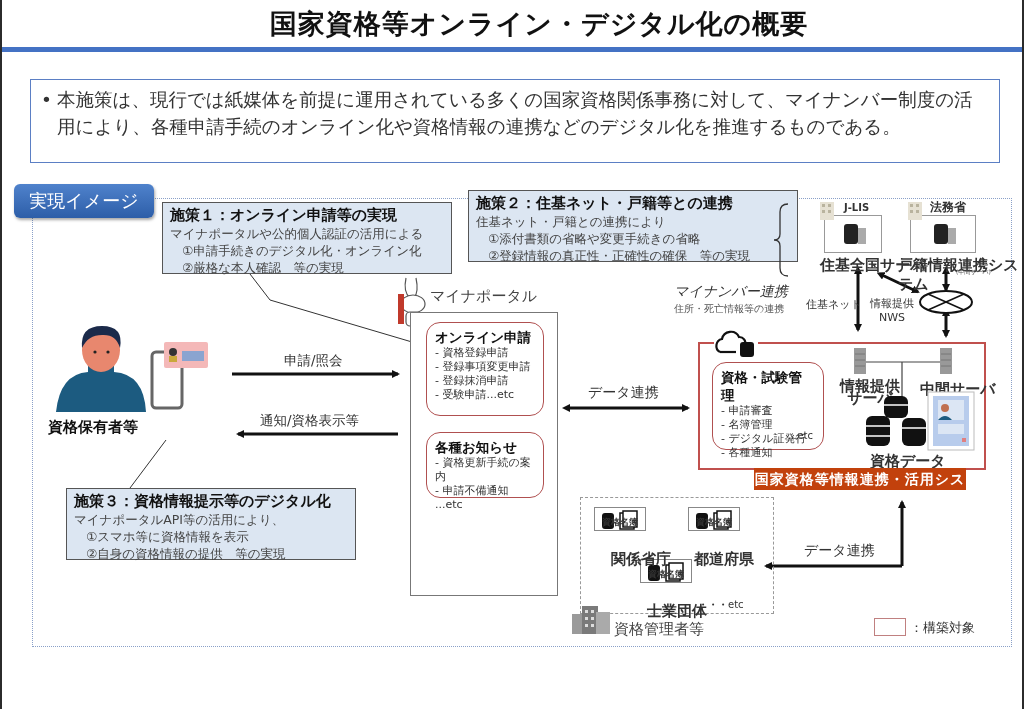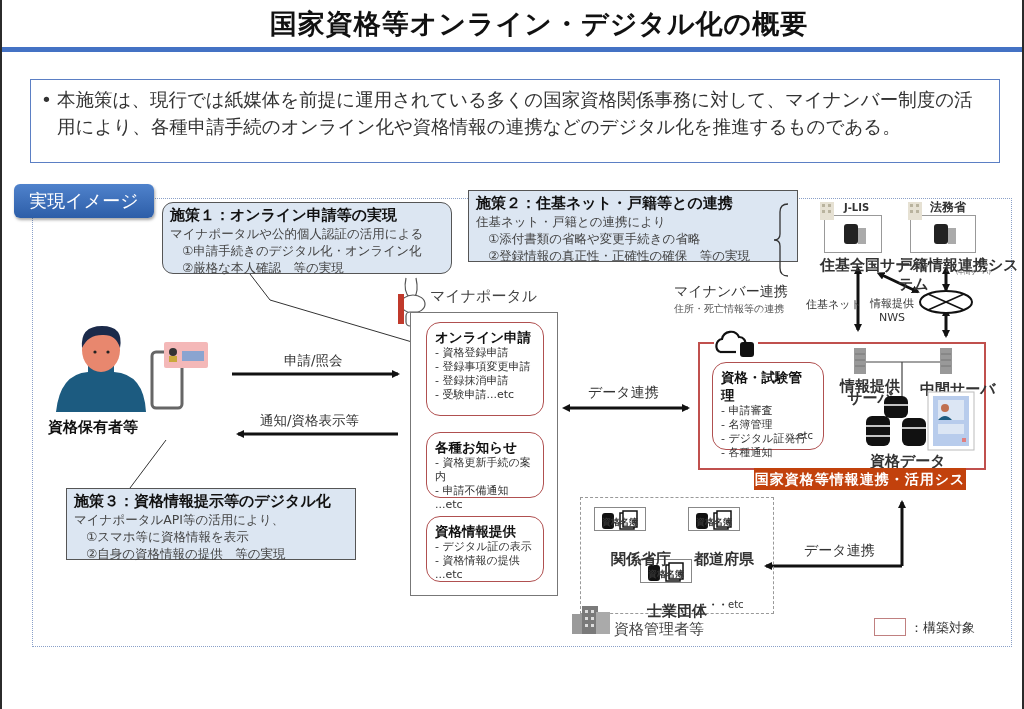--- a/index.html
+++ b/index.html
@@ -37,21 +37,21 @@
   <div class="abs title-bar"></div>
 
   <div class="abs summary">
     <span class="bullet">•</span>
     <div class="txt">本施策は、現行では紙媒体を前提に運用されている多くの国家資格関係事務に対して、マイナンバー制度の活用により、各種申請手続のオンライン化や資格情報の連携などのデジタル化を推進するものである。</div>
   </div>
 
   <div class="abs frame"></div>
   <div class="abs tag">実現イメージ</div>
 
-  <div class="abs policy" style="left:160px;top:202px;width:290px;height:72px;border-radius:11px;">
+  <div class="abs policy" style="left:160px;top:202px;width:290px;height:72px;">
     <div class="ph">施策１：オンライン申請等の実現</div>
     <div>マイナポータルや公的個人認証の活用による</div>
     <div class="ind">①申請手続きのデジタル化・オンライン化</div>
     <div class="ind">②厳格な本人確認　等の実現</div>
   </div>
 
   <div class="abs policy" style="left:466px;top:190px;width:330px;height:72px;">
     <div class="ph">施策２：住基ネット・戸籍等との連携</div>
     <div>住基ネット・戸籍との連携により</div>
     <div class="ind">①添付書類の省略や変更手続きの省略</div>
@@ -126,29 +126,24 @@
     <div>- 資格登録申請</div>
     <div>- 登録事項変更申請</div>
     <div>- 登録抹消申請</div>
     <div>- 受験申請...etc</div>
   </div>
   <div class="abs rbox" style="left:424px;top:432px;width:118px;height:66px;">
     <div class="h">各種お知らせ</div>
     <div>- 資格更新手続の案内</div>
     <div>- 申請不備通知 ...etc</div>
   </div>
-  <div class="abs rbox" style="left:424px;top:516px;width:118px;height:66px;">
-    <div class="h">資格情報提供</div>
-    <div>- デジタル証の表示</div>
-    <div>- 資格情報の提供 ...etc</div>
-  </div>
 
   <div class="abs lbl" style="left:586px;top:384px;font-size:14px;">データ連携</div>
   <div class="abs lbl" style="left:802px;top:542px;font-size:14px;">データ連携</div>
-  <div class="abs lbl" style="left:672px;top:283px;font-size:14px;">マイナンバー連携</div>
+  <div class="abs lbl" style="left:672px;top:283px;font-size:14px;font-style:italic;">マイナンバー連携</div>
   <div class="abs" style="left:672px;top:302px;font-size:10px;color:#555;">住所・死亡情報等の連携</div>
   <div class="abs" style="left:804px;top:297px;font-size:11px;color:#333;">住基ネット</div>
   <div class="abs" style="left:868px;top:297px;font-size:11px;color:#333;text-align:center;line-height:14px;">
     <div>情報提供</div>
     <div>NWS</div>
   </div>
 
   <div class="abs" style="left:822px;top:215px;width:56px;height:36px;border:1px solid #999;"></div>
   <div class="abs" style="left:908px;top:215px;width:64px;height:36px;border:1px solid #999;"></div>
   <svg width="14" height="18" style="left:818px;top:202px;">

